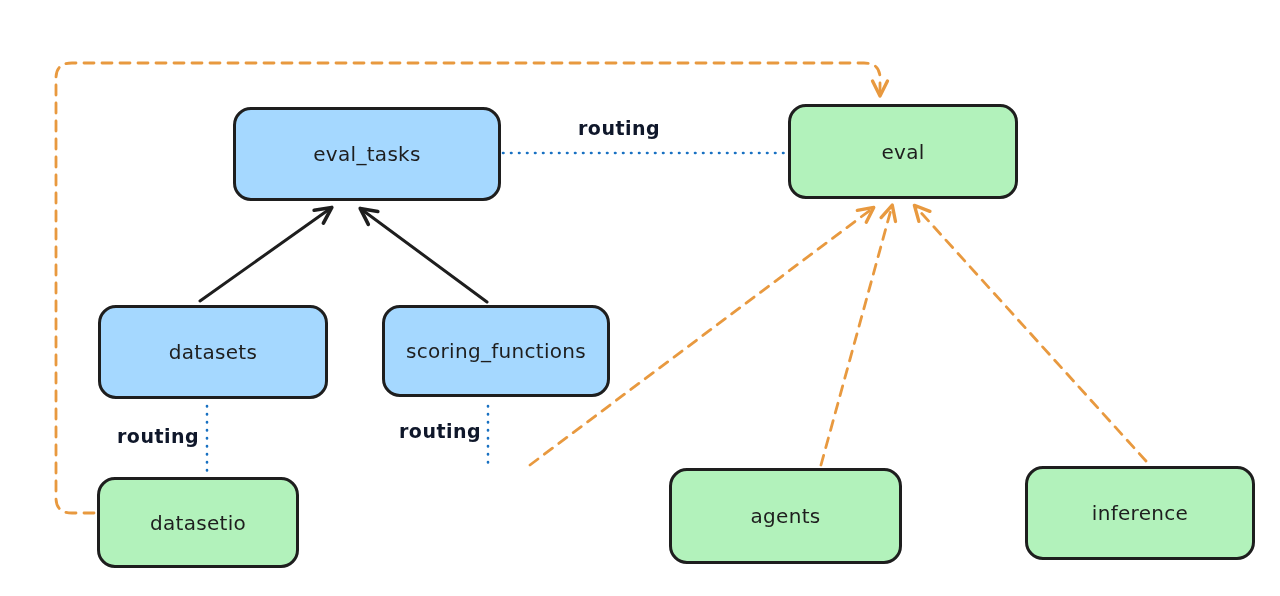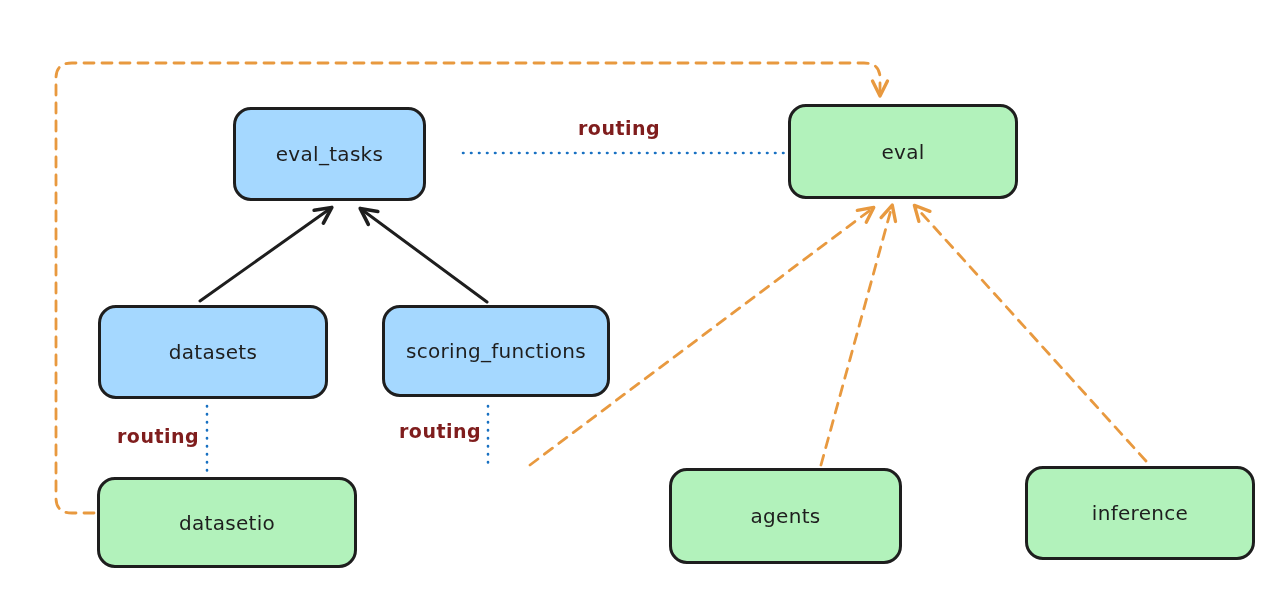--- a/index.html
+++ b/index.html
@@ -17,21 +17,21 @@
     border:3px solid #1e1e1e;
     border-radius:18px;
     display:flex;align-items:center;justify-content:center;
     font-size:20px;color:#1e1e1e;
     letter-spacing:0.3px;
   }
   .node-blue{background:#a5d8ff;}
   .node-green{background:#b2f2bb;align-items:center;}
   .routing-label{
     position:absolute;
-    color:#7f1d1d;
+    color:#0f172a;
     font-size:19px;
     font-weight:600;
     letter-spacing:0.5px;
   }
 </style>
 </head>
 <body>
 
 <div class="canvas">
 
@@ -51,37 +51,37 @@
     <path d="M463 153 L786 153" fill="none" stroke="#1971c2" stroke-width="2.6" stroke-linecap="round" stroke-dasharray="0.5 7.5"></path>
     <path d="M207 406 L207 473" fill="none" stroke="#1971c2" stroke-width="2.6" stroke-linecap="round" stroke-dasharray="0.5 7.5"></path>
     <path d="M488 406 L488 468" fill="none" stroke="#1971c2" stroke-width="2.6" stroke-linecap="round" stroke-dasharray="0.5 7.5"></path>
 
     <path d="M94 513 L72 513 Q56 513 56 498 L56 78 Q56 63 72 63 L864 63 Q880 63 880 78 L880 95" fill="none" stroke="#e8993f" stroke-width="2.8" stroke-linecap="round" stroke-dasharray="10 8" marker-end="url(#arrow-orange)"></path>
     <path d="M530 465 L873 208" fill="none" stroke="#e8993f" stroke-width="2.8" stroke-linecap="round" stroke-dasharray="10 8" marker-end="url(#arrow-orange)"></path>
     <path d="M821 465 L892 206" fill="none" stroke="#e8993f" stroke-width="2.8" stroke-linecap="round" stroke-dasharray="10 8" marker-end="url(#arrow-orange)"></path>
     <path d="M1146 461 L915 206" fill="none" stroke="#e8993f" stroke-width="2.8" stroke-linecap="round" stroke-dasharray="10 8" marker-end="url(#arrow-orange)"></path>
   </svg>
 
-  <div class="node node-blue" style="left:233px;top:107px;width:193px;height:94px;">
+  <div class="node node-blue" style="left:233px;top:107px;width:268px;height:94px;">
     <span>eval_tasks</span>
   </div>
 
   <div class="node node-green" style="left:788px;top:104px;width:230px;height:95px;">
     <span>eval</span>
   </div>
 
   <div class="node node-blue" style="left:98px;top:305px;width:230px;height:94px;">
     <span>datasets</span>
   </div>
 
   <div class="node node-blue" style="left:382px;top:305px;width:228px;height:92px;">
     <span>scoring_functions</span>
   </div>
 
-  <div class="node node-green" style="left:97px;top:477px;width:260px;height:91px;">
+  <div class="node node-green" style="left:97px;top:477px;width:202px;height:91px;">
     <span>datasetio</span>
   </div>
 
 
   <div class="node node-green" style="left:669px;top:468px;width:233px;height:96px;">
     <span>agents</span>
   </div>
 
   <div class="node node-green" style="left:1025px;top:466px;width:230px;height:94px;">
     <span>inference</span>

